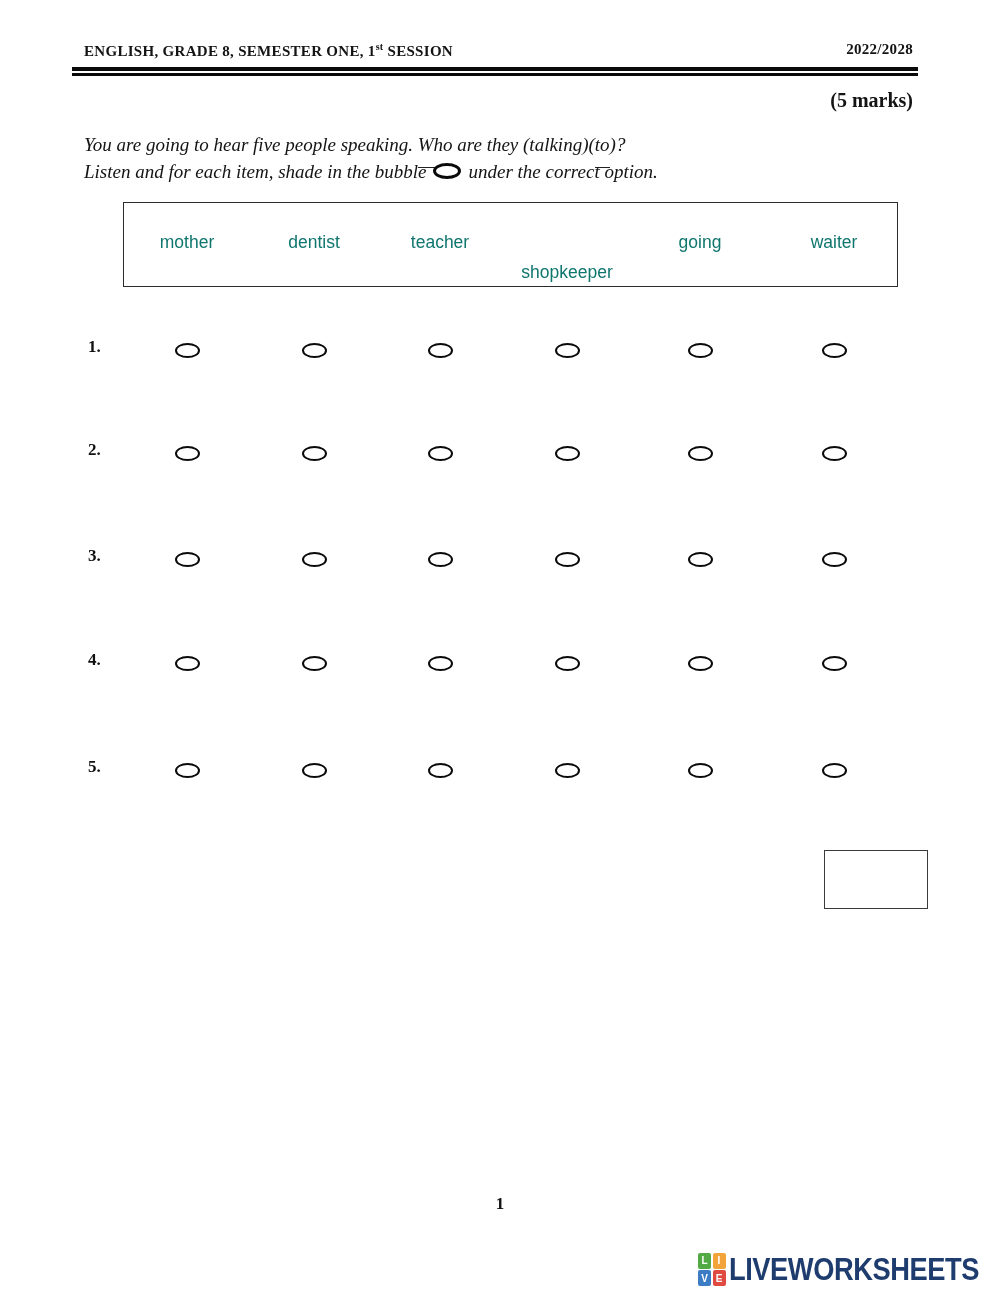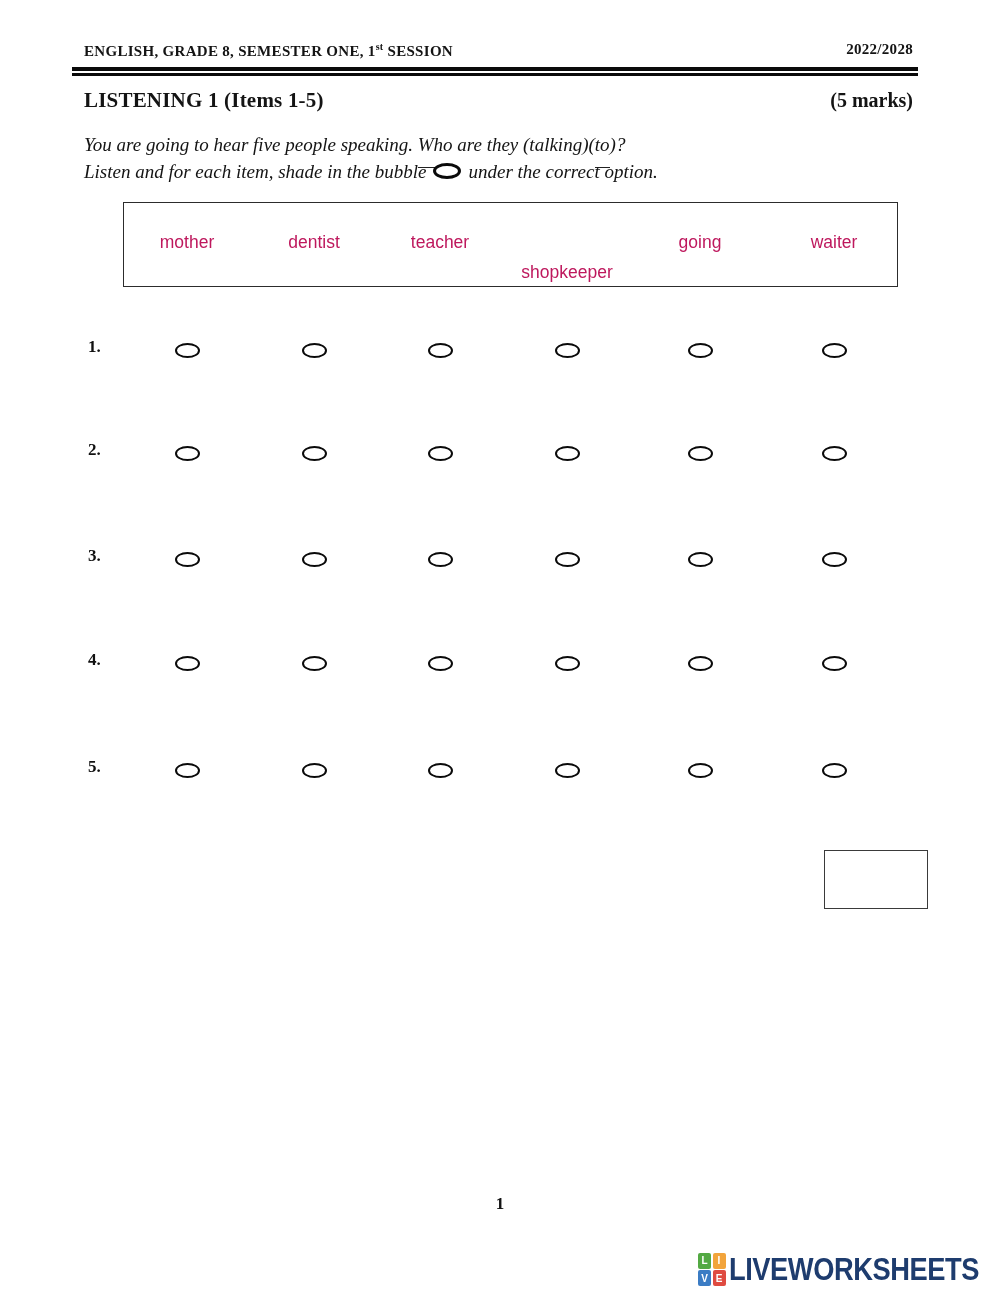--- a/index.html
+++ b/index.html
@@ -64,21 +64,21 @@
     border: 1.6px solid #2c2c2c;
     box-sizing: border-box;
     background: #fff;
   }
   .option-word {
     position: absolute;
     top: 232px;
     transform: translateX(-50%);
     font-family: "Liberation Sans", sans-serif;
     font-size: 17.5px;
-    color: #be185d;
+    color: #0f766e;
     white-space: nowrap;
   }
 
   
   .item-label {
     position: absolute;
     font-weight: bold; font-size: 17px;
     color: #111;
   }
   .bubble {
@@ -142,21 +142,20 @@
 <body>
 
 <div class="page">
 
   <div class="abs header-left">
     <span>ENGLISH, GRADE 8, SEMESTER ONE, 1</span><sup>st</sup><span> SESSION</span>
   </div>
   <div class="abs header-right">2022/2028</div>
   <div class="abs rule"></div>
 
-  <div class="abs section-title">LISTENING 1 (Items 1-5)</div>
   <div class="abs section-marks">(5 marks)</div>
 
   <div class="abs instructions">
     <div id="instr-line1"><span>You are going to hear five people speaking. </span><span class="u">Who</span><span> are they (talking)(</span><span class="u">to</span><span>)?</span></div>
     <div>
       <span>Listen and for each item, shade in the bubble</span><span class="bubble-glyph"></span><span>under the correct option.</span>
     </div>
   </div>
 
   <div class="abs options-box"></div>

